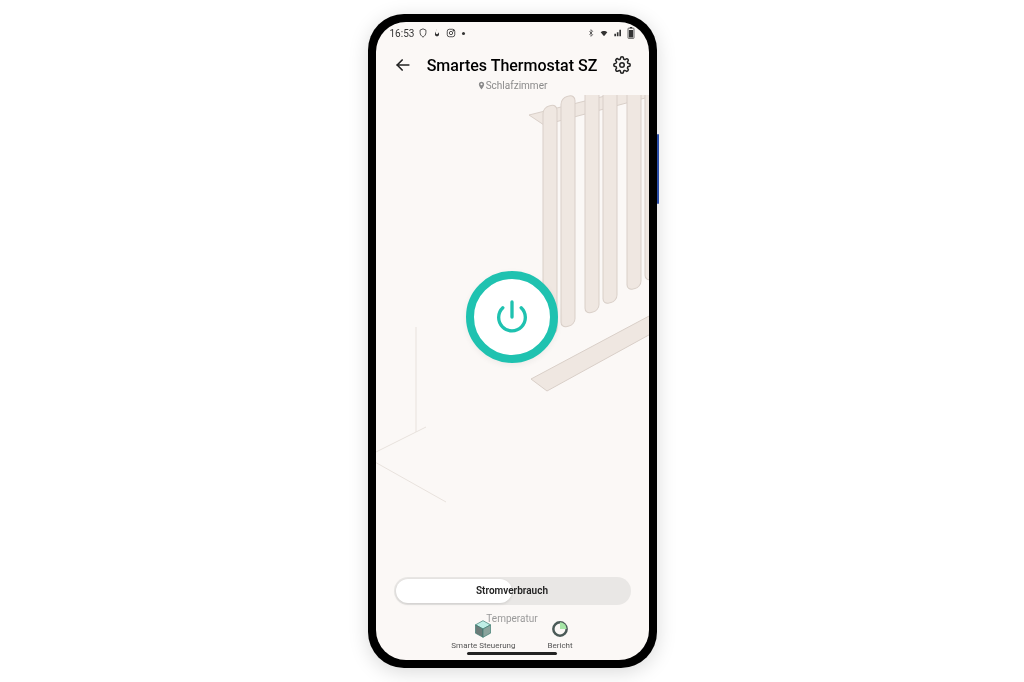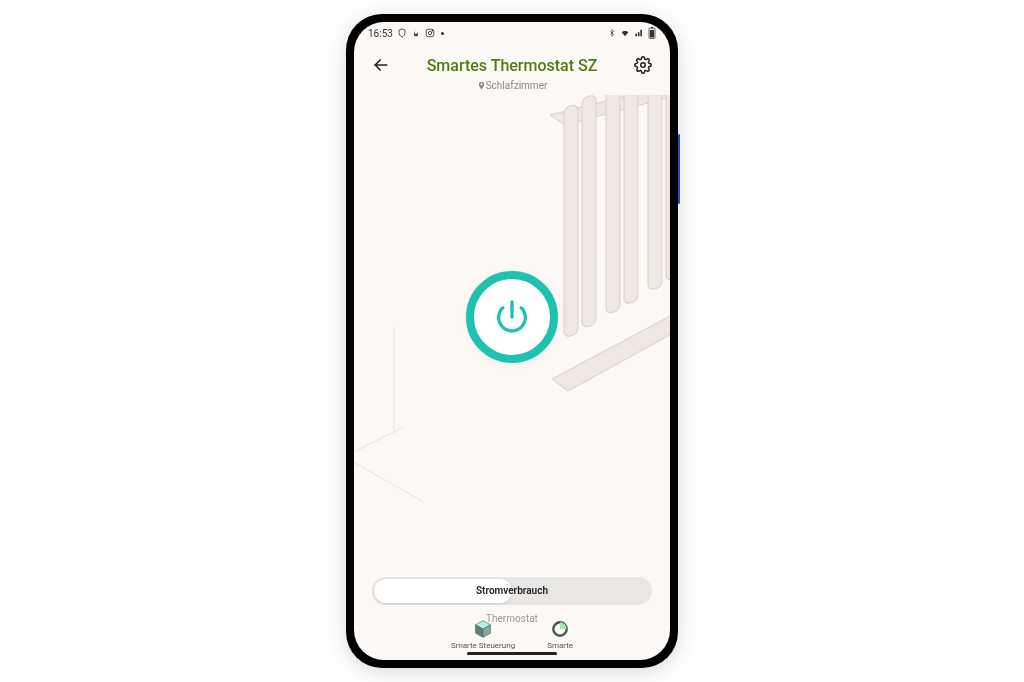--- a/index.html
+++ b/index.html
@@ -7,21 +7,21 @@
     width: 1024px;
     height: 682px;
     background: #ffffff;
     font-family: -apple-system, BlinkMacSystemFont, "Segoe UI", Roboto, Arial, sans-serif;
     display: flex;
     align-items: center;
     justify-content: center;
     overflow: hidden;
   }
   .phone {
-    width: 332px;
+    width: 289px;
     height: 654px;
     background: #000;
     border-radius: 36px;
     padding: 8px;
     position: relative;
     box-shadow: 0 4px 20px rgba(0,0,0,0.15);
   }
   .phone::after{
     content:"";
     position:absolute;
@@ -66,21 +66,21 @@
   }
   .back-btn, .gear-btn {
     width:26px; height:26px;
     display:flex; align-items:center; justify-content:center;
     color:#222;
     cursor:pointer;
   }
   .title {
     font-size: 16px;
     font-weight: 500;
-    color:#4d7c0f;
+    color:#000000;
     text-align:center;
     flex:1;
   }
   .subtitle-row{
     display:flex;
     align-items:center;
     justify-content:center;
     font-size:10px;
     color:#8a8a8a;
     padding-bottom:4px;
@@ -295,36 +295,36 @@
         <svg viewBox="0 0 24 24" fill="none" stroke-width="2" stroke-linecap="round">
           <path d="M12 3v9"></path>
           <path d="M6.5 6.5a8 8 0 1 0 11 0"></path>
         </svg>
       </div>
     </div>
 
     <div class="segment">
       <div class="seg-thumb"></div>
       <div class="seg-item active">Stromverbrauch</div>
-      <div class="seg-item">Thermostat</div>
+      <div class="seg-item">Temperatur</div>
     </div>
 
     <div class="tabs">
       <div class="tab">
         <svg viewBox="0 0 24 24">
           <path d="M12 2 L21 7 L12 12 L3 7 Z" fill="#bfeee6" stroke="#3a7a70" stroke-width="0.8"></path>
           <path d="M3 7 L3 17 L12 22 L12 12 Z" fill="#6b7b78" stroke="#3a7a70" stroke-width="0.8"></path>
           <path d="M21 7 L21 17 L12 22 L12 12 Z" fill="#8aa39c" stroke="#3a7a70" stroke-width="0.8"></path>
         </svg>
         <span>Smarte Steuerung</span>
       </div>
       <div class="tab">
         <svg viewBox="0 0 24 24">
           <circle cx="12" cy="12" r="8" fill="none" stroke="#4a5a57" stroke-width="3"></circle>
           <path d="M12 4 A8 8 0 0 1 20 12 L12 12 Z" fill="#a6e6a6"></path>
         </svg>
-        <span>Smarte</span>
+        <span>Bericht</span>
       </div>
     </div>
 
     <div class="home-indicator"></div>
   </div>
 </div>
 
 </body></html>

